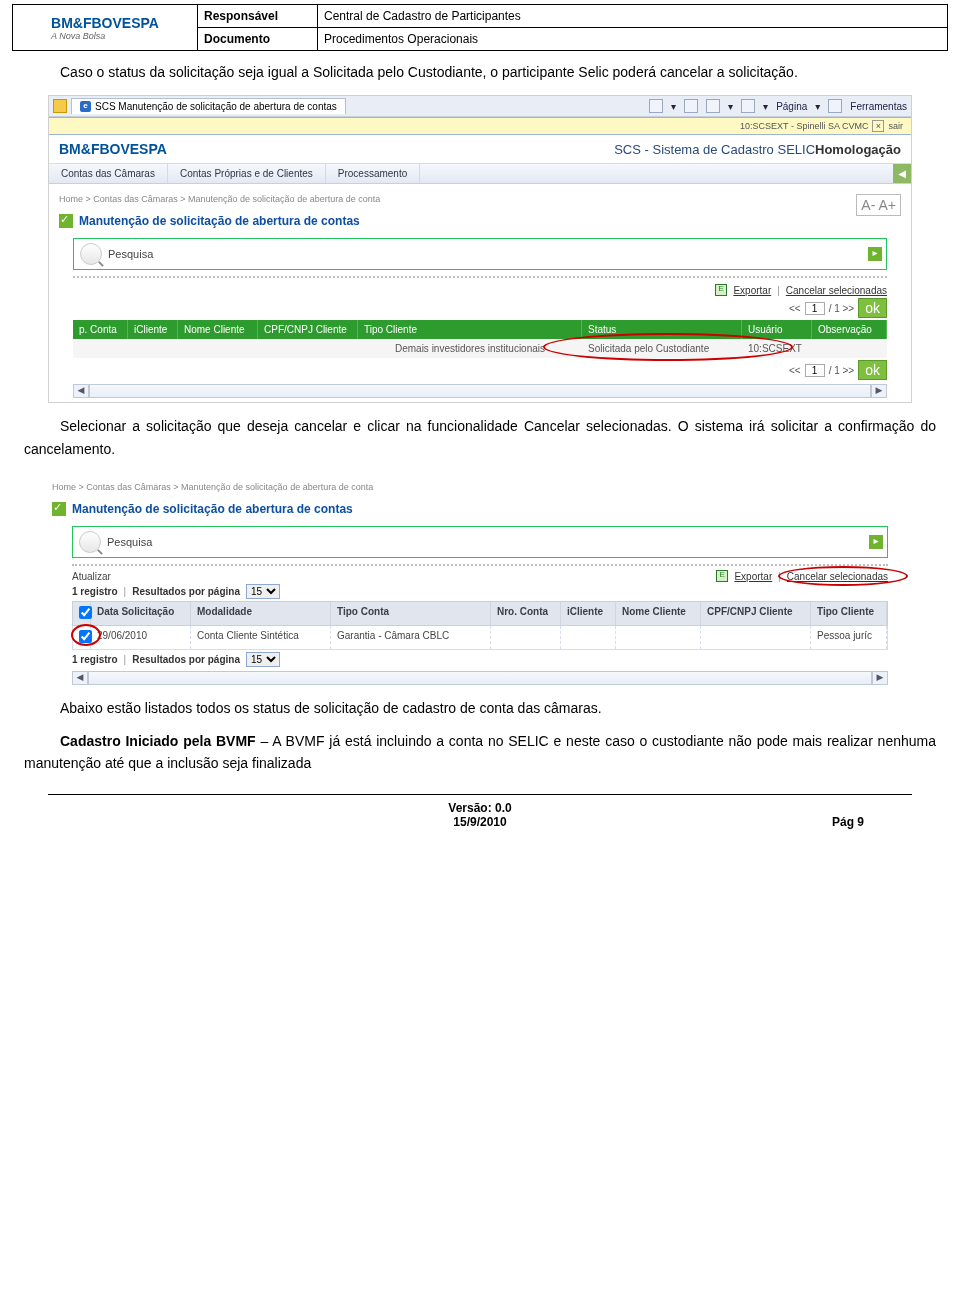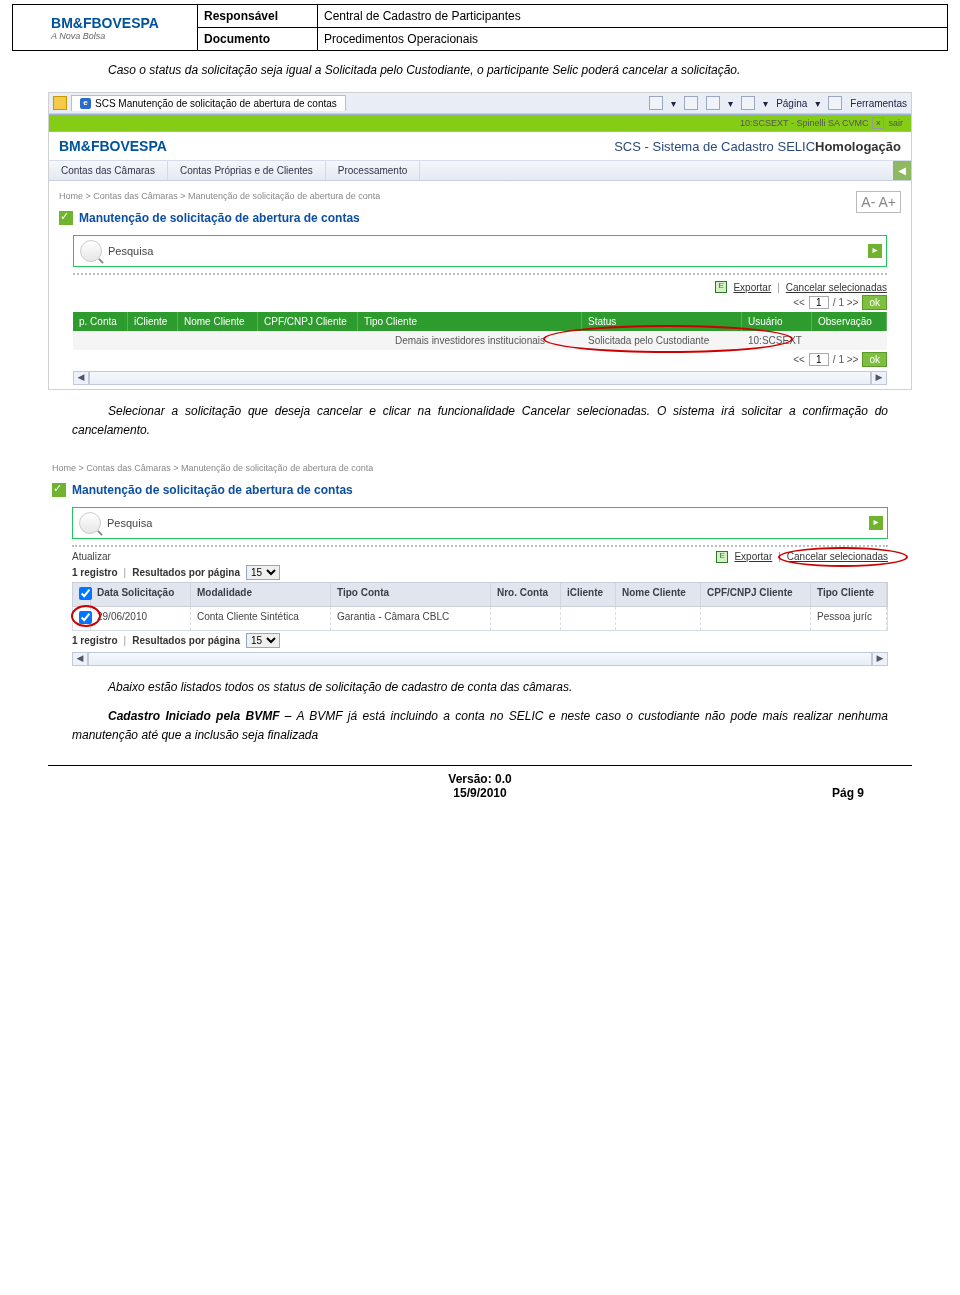--- a/index.html
+++ b/index.html
@@ -18,32 +18,32 @@
   .logo-cell { width: 185px; border-right: 1px solid #000; display:flex; align-items:center; justify-content:center; padding:4px; }
   .logo-box { font-size: 9px; color:#555; text-align:left; }
   .logo-main { font-size: 14px; font-weight: bold; color:#00529b; }
   .logo-sub { font-size: 9px; color:#666; font-style: italic; }
   .meta-table { flex:1; }
   .meta-row { display:flex; border-top: 1px solid #000; }
   .meta-row:first-child { border-top: none; }
   .meta-label { width: 120px; border-right: 1px solid #000; font-weight: bold; padding: 4px 6px; font-size: 12px; }
   .meta-value { flex:1; padding: 4px 6px; font-size: 12px; }
   
-  .body-text { margin: 10px 72px; text-align: justify; line-height: 1.6; font-size: 12px; font-style: italic;}
+  .body-text { margin: 10px 24px; text-align: justify; line-height: 1.6; font-size: 14px;}
   .body-text .indent { display:inline-block; width: 36px; }
   
   .screenshot { margin: 12px 48px; border: 1px solid #d0d0d0; background:#fff; font-size:10px; }
   
   .ie-tabbar { display:flex; align-items:center; background:#e9eef6; border-bottom:1px solid #c6cfe0; padding:2px 4px; }
   .ie-fav { width:14px; height:14px; background:#f7c948; border:1px solid #c49a00; margin-right:4px; }
   .ie-tab { background:#fff; border:1px solid #b5bfd0; padding:2px 8px; font-size:10px; border-bottom:none; display:flex; align-items:center; gap:4px; }
   .ie-tab .e-icon { width:11px; height:11px; background:#2a6ac9; color:#fff; font-weight:bold; font-size:8px; text-align:center; border-radius:2px; }
   .ie-toolbar-right { margin-left:auto; display:flex; align-items:center; gap:8px; font-size:10px; color:#224; }
   .ie-ticon { width:14px; height:14px; border:1px solid #9aa7c0; background:#f0f3fa; }
-  .app-top-strip { background:#84cc16; border-top:1px solid #9db4d8; border-bottom:1px solid #9db4d8; display:flex; }
+  .app-top-strip { background:#fef9c3; border-top:1px solid #9db4d8; border-bottom:1px solid #9db4d8; display:flex; }
   .app-top-left { flex:1; }
   .app-top-right { font-size:9px; color:#555; padding:2px 8px; display:flex; align-items:center; gap:4px; justify-content:flex-end; }
   .close-x { border:1px solid #999; width:12px; height:12px; text-align:center; line-height:10px; font-size:9px; }
   .app-header { display:flex; align-items:center; background:#fff; padding:6px 10px; border-bottom:1px solid #d6dde8; }
   .app-logo { font-weight:bold; color:#00529b; font-size:14px; }
   .app-title { margin-left:auto; font-size:13px; color:#2a4a7a; }
   .homolog { font-weight:bold; font-size:13px; color:#333; }
   .app-menu { background:linear-gradient(#f5f7fb,#e3e9f3); border-bottom:1px solid #c7d0e0; display:flex; }
   .app-menu .mi { padding:4px 12px; font-size:10px; border-right:1px solid #d3dae6; color:#334; }
   .app-menu .mi:last-child { border-right:none; }
@@ -61,21 +61,21 @@
   .pesq-bar .lbl { font-size:11px; color:#444; }
   .pesq-bar .expand { margin-left:auto; width:14px; height:14px; background:#6fb32e; color:#fff; font-size:10px; text-align:center; margin-right:4px; }
   .dots-row { margin:0 24px; border-bottom:2px dotted #bdbdbd; height:4px; }
   .export-bar { margin:6px 24px 2px 24px; display:flex; justify-content:flex-end; align-items:center; gap:6px; font-size:10px; }
   .excel-icon { width:12px; height:12px; border:1px solid #2b7a2b; background:#d4f0c4; position:relative; }
   .excel-icon:after{content:"E"; font-size:8px; color:#2b7a2b; position:absolute; left:2px; top:-1px;}
   .export-bar a { color:#333; text-decoration:underline; }
   .pipe { color:#999; }
   .pager { margin:2px 24px; display:flex; justify-content:flex-end; align-items:center; gap:4px; font-size:10px; color:#555;}
   .pager input { width:20px; font-size:10px; text-align:center; border:1px solid #aaa; }
-  .pager .okbtn { background:#7fbf3f; color:#fff; padding:1px 6px; font-size:10px; border:1px solid #5a9a28;}
+  .pager .okbtn { background:#7fbf3f; color:#fff; padding:1px 6px; font-size:14px; border:1px solid #5a9a28;}
   .grid-header { margin:0 24px; background:#2e9b2e; color:#fff; display:flex; font-size:10px; }
   .grid-header .c { padding:4px 6px; border-right:1px solid #57b557; white-space:nowrap; }
   .grid-row { margin:0 24px; display:flex; font-size:10px; background:#f5f5f5; position:relative; }
   .grid-row .c { padding:4px 6px; color:#555; white-space:nowrap; }
   .red-oval { position:absolute; border:2px solid #c00; border-radius:50%; pointer-events:none; }
   .scroll-hint { margin:4px 24px; display:flex; }
   .scroll-hint .track { flex:1; height:14px; border:1px solid #c0c9d8; background:linear-gradient(#f5f8fc,#e8eef7);}
   .scroll-hint .arrow-btn { width:16px; height:14px; border:1px solid #c0c9d8; background:#edf2fa; text-align:center; font-size:9px; color:#556;}
   
   .toolbar2 { margin:4px 24px 2px 24px; display:flex; align-items:center; font-size:10px; }

